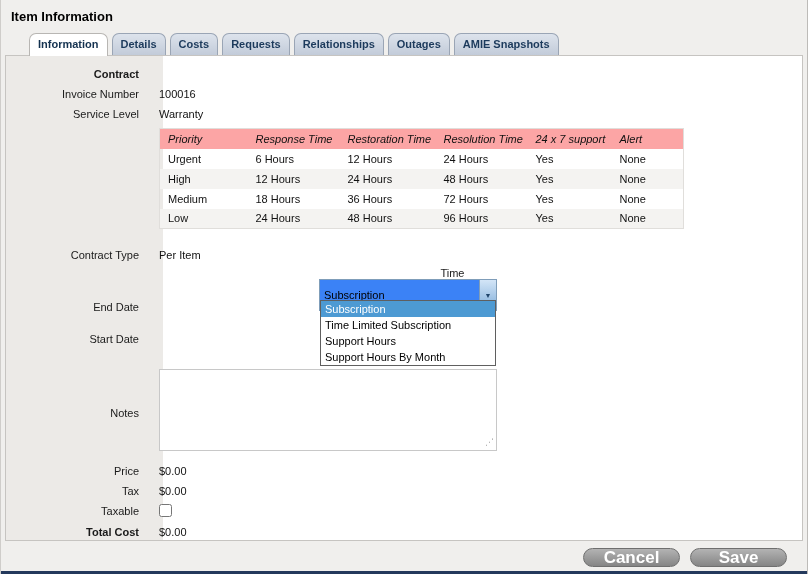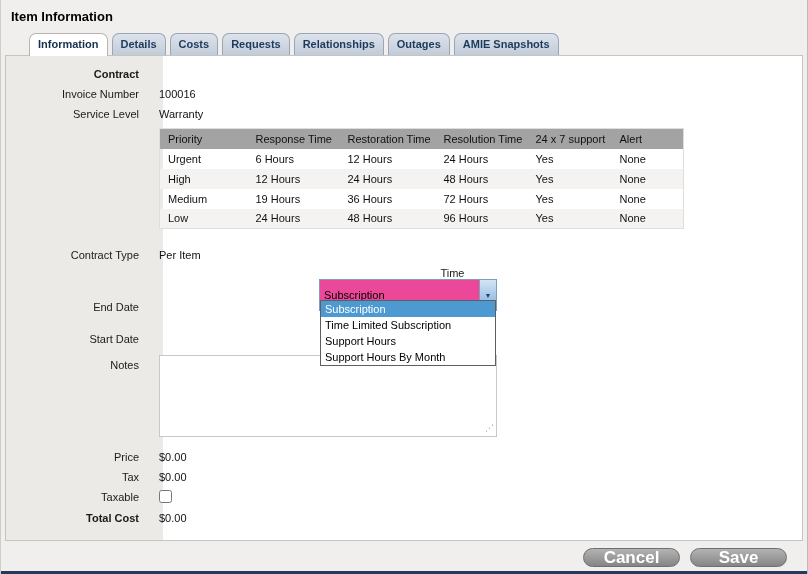--- a/index.html
+++ b/index.html
@@ -60,41 +60,41 @@
     width: 145px; flex-shrink: 0; text-align: right; padding-right: 12px;
     color: #1a1a1a;
   }
   .bold { font-weight: bold; }
   .val { padding-left: 8px; color: #111; }
   .r-table  { margin-top: 4px; align-items: flex-start; }
   .r-ctype  { margin-top: 16px; }
   .r-time   { margin-top: 2px; height: 22px; flex-direction: column; }
   .r-start  { margin-top: 12px; }
   .r-end    { margin-top: 8px; }
-  .r-notes  { margin-top: 6px; align-items: flex-start; }
+  .r-notes  { margin-top: 20px; align-items: center; }
   .r-notes .lbl { padding-top: 4px; }
   .r-price  { margin-top: 8px; }
   .r-total  { height: 22px; }
   
   table.sla {
     border-collapse: collapse; table-layout: fixed;
     width: 524px; font-size: 11px;
     border: 1px solid #e0dedb;
   }
   table.sla th, table.sla td {
     padding: 3px 8px; text-align: left; font-weight: normal;
     white-space: nowrap; overflow: hidden; height: 20px;
   }
-  table.sla thead tr { background: #a3a3a3; }
+  table.sla thead tr { background: #fca5a5; font-style: italic; }
   table.sla tbody tr:nth-child(even) { background: #f4f3f1; }
   .c0{width:88px}.c1{width:92px}.c2{width:96px}.c3{width:92px}.c4{width:84px}.c5{width:72px}
   
   .selectbox {
     position: relative; width: 178px; height: 32px;
-    border: 1px solid #7f9db9; background: #ec4899;
+    border: 1px solid #7f9db9; background: #3b82f6;
     display: flex; align-items: center; cursor: pointer;
   }
   .sel-text { flex: 1; padding-left: 4px; font-size: 11px; color: #000; }
   .sel-btn {
     width: 17px; height: 100%;
     background: linear-gradient(#d3e5f7, #7fadd9);
     border-left: 1px solid #7f9db9;
     display: flex; align-items: center; justify-content: center;
     font-size: 7px; color: #20456b;
   }
@@ -198,21 +198,21 @@
             <tr>
               <td>High</td>
               <td>12 Hours</td>
               <td>24 Hours</td>
               <td>48 Hours</td>
               <td>Yes</td>
               <td>None</td>
             </tr>
             <tr>
               <td>Medium</td>
-              <td>19 Hours</td>
+              <td>18 Hours</td>
               <td>36 Hours</td>
               <td>72 Hours</td>
               <td>Yes</td>
               <td>None</td>
             </tr>
             <tr>
               <td>Low</td>
               <td>24 Hours</td>
               <td>48 Hours</td>
               <td>96 Hours</td>

